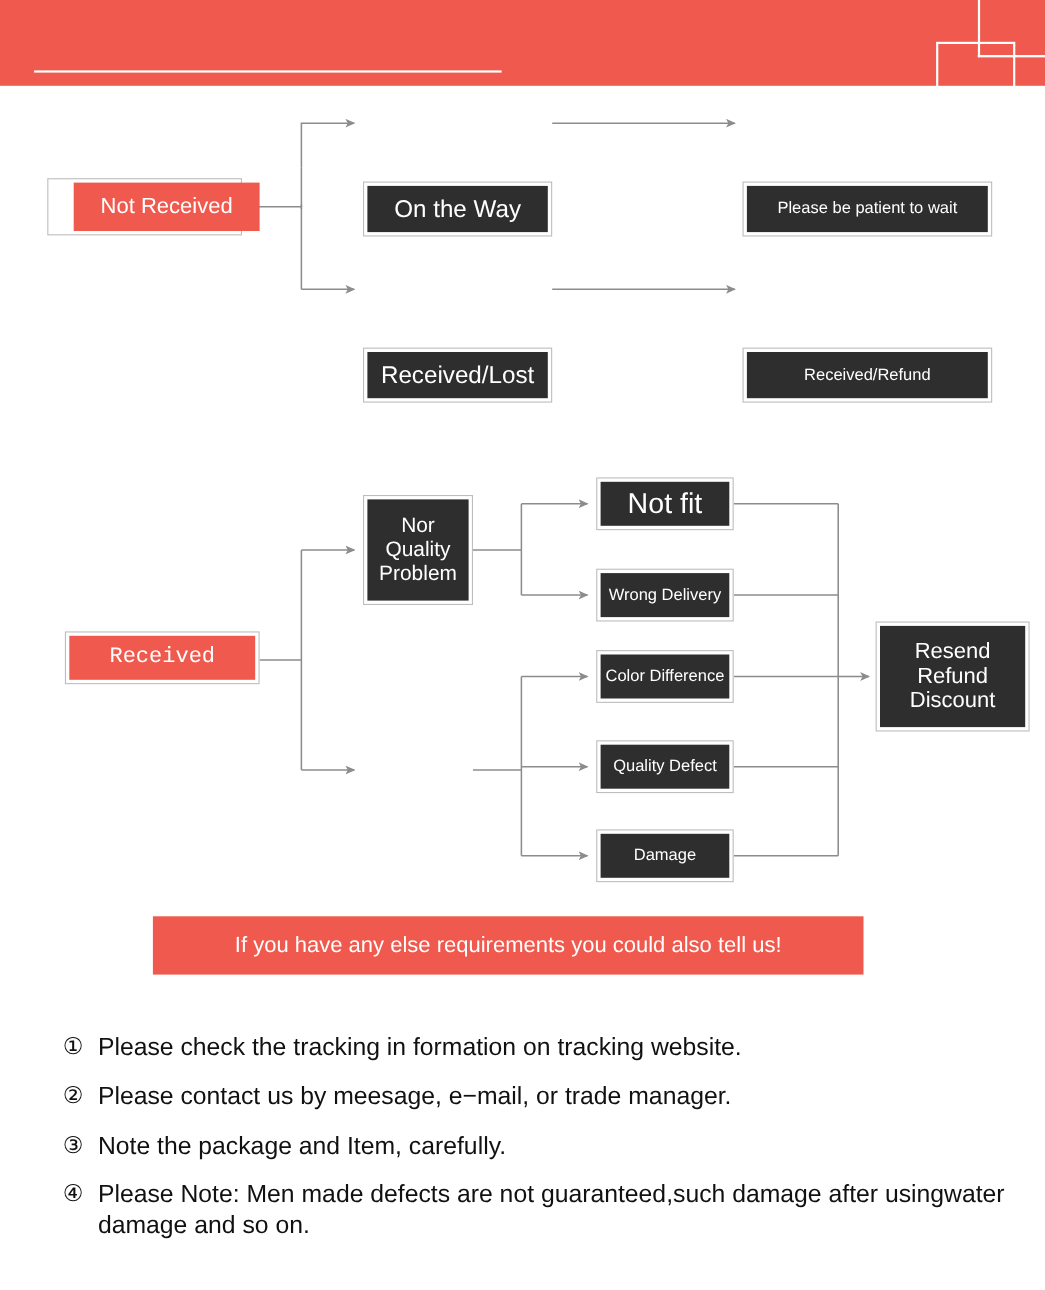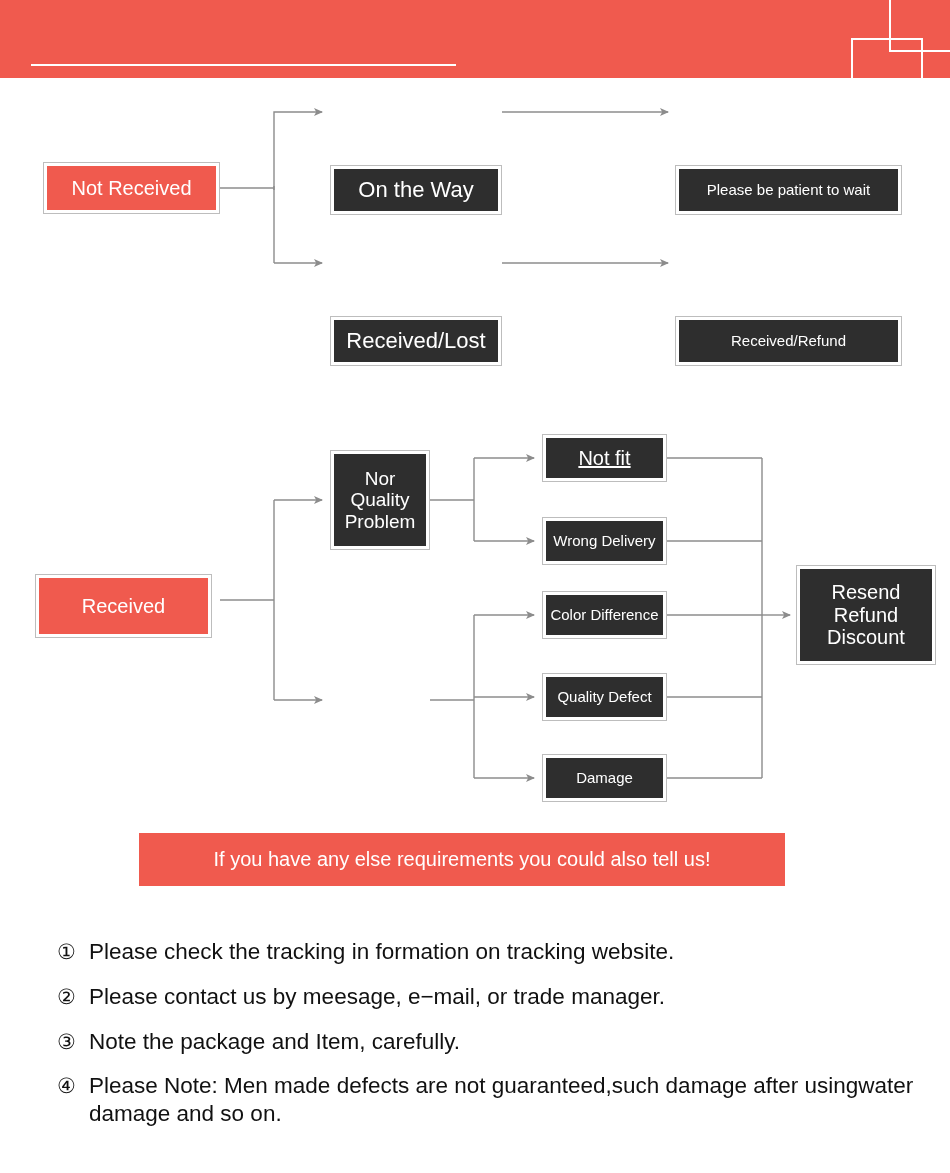--- a/index.html
+++ b/index.html
@@ -144,50 +144,50 @@
       <path d="M667,537 L762,537"></path>
       <path d="M667,619 L762,619"></path>
       <path d="M667,700 L762,700"></path>
       <path d="M762,380 L762,700"></path>
 
       <path d="M762,537 L790,537" marker-end="url(#arw)"></path>
     </g>
   </svg>
 
   <div class="node red" style="left:43px;top:84px;width:177px;height:52px;">
-    <div class="inner" style="font-size:20px;">Not Received</div>
+    <div class="inner" style="font-size:20px;margin-left:20px;">Not Received</div>
   </div>
 
   <div class="node dark" style="left:330px;top:87px;width:172px;height:50px;">
     <div class="inner" style="font-size:22px;">On the Way</div>
   </div>
 
   <div class="node dark" style="left:675px;top:87px;width:227px;height:50px;">
     <div class="inner" style="font-size:15px;">Please be patient to wait</div>
   </div>
 
   <div class="node dark" style="left:330px;top:238px;width:172px;height:50px;">
     <div class="inner" style="font-size:22px;">Received/Lost</div>
   </div>
 
   <div class="node dark" style="left:675px;top:238px;width:227px;height:50px;">
     <div class="inner" style="font-size:15px;">Received/Refund</div>
   </div>
 
-  <div class="node red" style="left:35px;top:496px;width:177px;height:64px;">
+  <div class="node red" style="left:59px;top:496px;width:177px;height:48px;font-family:Liberation Mono, monospace;">
     <div class="inner" style="font-size:20px;">Received</div>
   </div>
 
   <div class="node dark" style="left:330px;top:372px;width:100px;height:100px;">
     <div class="inner" style="font-size:19px;">Nor Quality Problem</div>
   </div>
 
 
   <div class="node dark" style="left:542px;top:356px;width:125px;height:48px;">
-    <div class="inner" style="font-size:20px;text-decoration:underline;">Not fit</div>
+    <div class="inner" style="font-size:26px;">Not fit</div>
   </div>
 
   <div class="node dark" style="left:542px;top:439px;width:125px;height:48px;">
     <div class="inner" style="font-size:15px;">Wrong Delivery</div>
   </div>
 
   <div class="node dark" style="left:542px;top:513px;width:125px;height:48px;">
     <div class="inner" style="font-size:15px;">Color Difference</div>
   </div>
 

